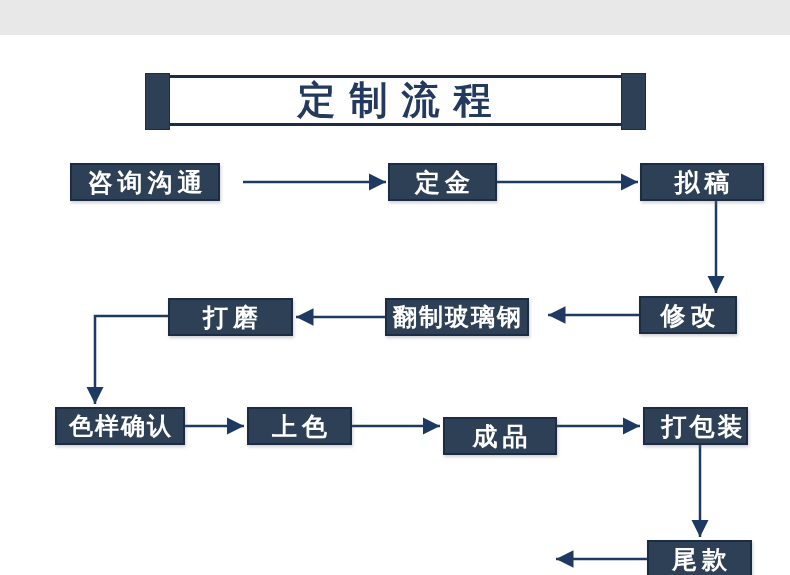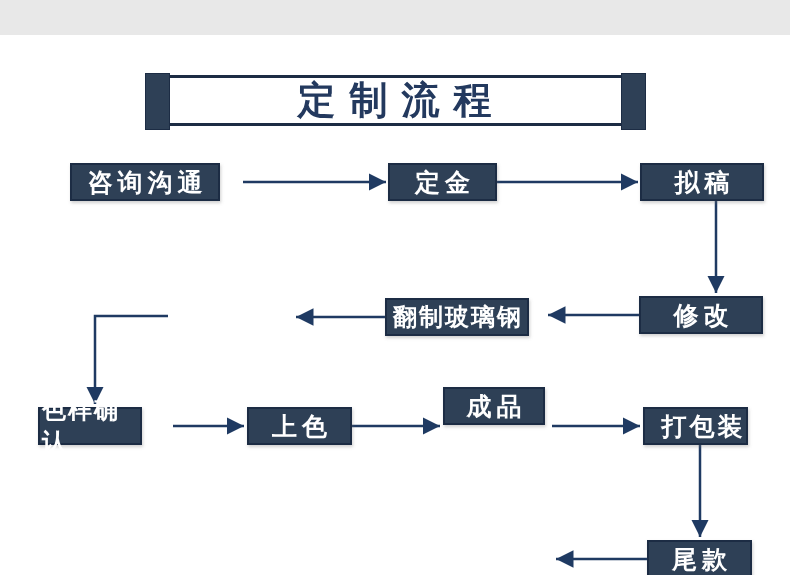--- a/index.html
+++ b/index.html
@@ -60,24 +60,24 @@
     font-size:25px;font-weight:bold;
     letter-spacing:5px;
     padding-left:5px;
     box-shadow:1px 2px 3px rgba(120,120,120,0.35);
   }
   .n-consult{left:70px;top:128px;width:150px;}
   .n-deposit{left:388px;top:128px;width:109px;}
   .n-draft{left:640px;top:128px;width:124px;}
   .n-polish{left:168px;top:263px;width:125px;}
   .n-fiberglass{left:385px;top:263px;width:144px;letter-spacing:2px;padding-left:2px;font-size:24px;}
-  .n-modify{left:639px;top:261px;width:124px;}
-  .n-colorconfirm{left:38px;top:372px;width:104px;letter-spacing:2px;padding-left:2px;font-size:24px;}
+  .n-modify{left:639px;top:261px;width:98px;}
+  .n-colorconfirm{left:55px;top:372px;width:130px;letter-spacing:2px;padding-left:2px;font-size:24px;}
   .n-coloring{left:247px;top:372px;width:105px;}
-  .n-finished{left:443px;top:352px;width:102px;}
+  .n-finished{left:443px;top:382px;width:114px;}
   .n-packaging{left:643px;top:372px;width:105px;letter-spacing:3px;padding-left:16px;}
   .n-shipping{left:447px;top:505px;width:106px;}
   .n-balance{left:647px;top:505px;width:105px;}
   
   .connectors{
     position:absolute;left:0;top:0;width:790px;height:575px;
     pointer-events:none;
   }
   .connectors line,.connectors polyline{
     stroke:var(--line);
@@ -122,20 +122,23 @@
   </div>
   <div class="node n-draft">
     <span>拟稿</span>
   </div>
   <div class="node n-modify">
     <span>修改</span>
   </div>
   <div class="node n-fiberglass">
     <span>翻制玻璃钢</span>
   </div>
+  <div class="node n-polish">
+    <span>打磨</span>
+  </div>
   <div class="node n-colorconfirm">
     <span>色样确认</span>
   </div>
   <div class="node n-coloring">
     <span>上色</span>
   </div>
   <div class="node n-finished">
     <span>成品</span>
   </div>
   <div class="node n-packaging">

